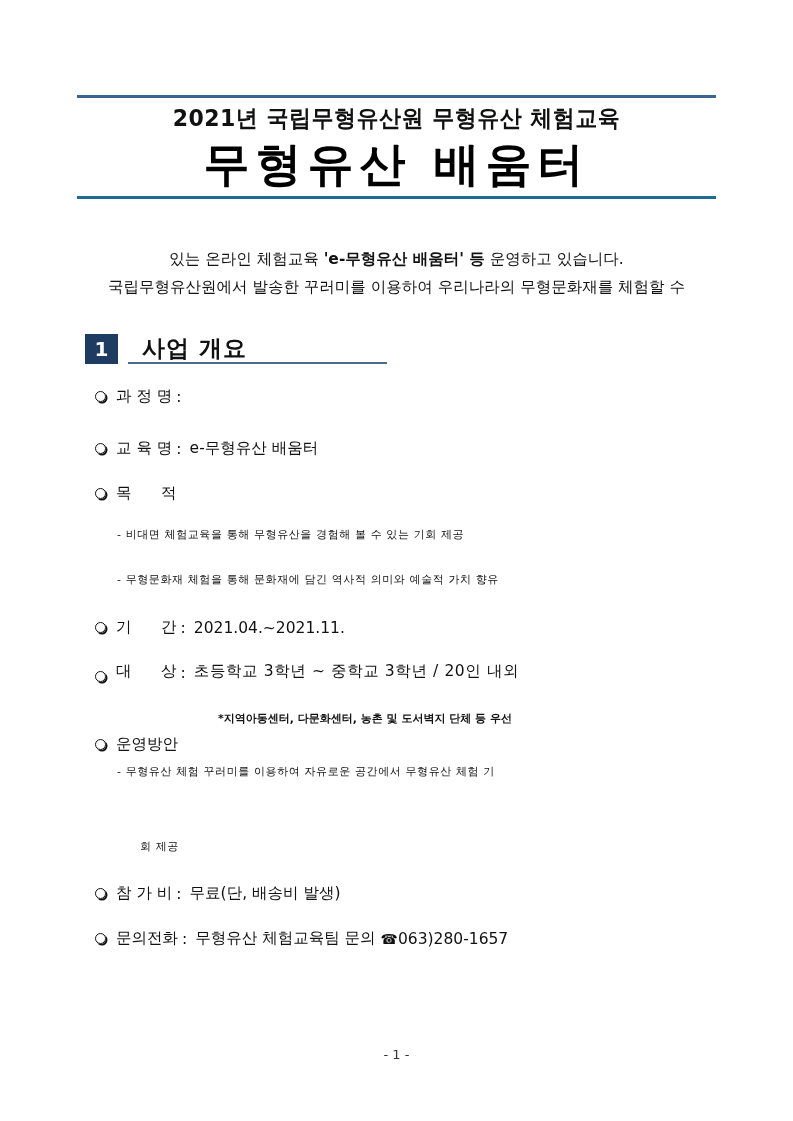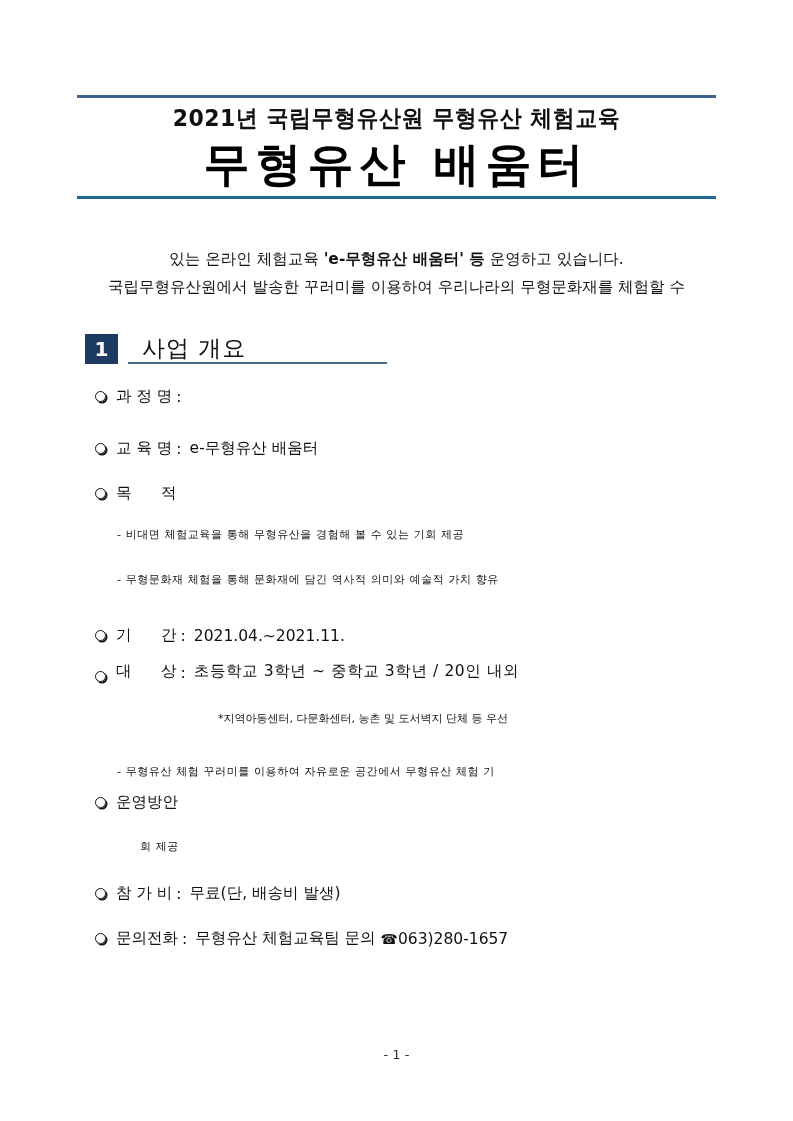--- a/index.html
+++ b/index.html
@@ -33,39 +33,39 @@
     .intro b { font-weight: bold; }
     .section-head {
       position: absolute; left: 85px; top: 332px; height: 32px; display: flex; align-items: flex-end;
     }
     .badge {
       width: 33px; height: 30px; background: #1e3b61; color: #ffffff;
       font-size: 20px; font-weight: bold; display: flex; align-items: center; justify-content: center;
     }
     .section-title {
       margin-left: 10px; width: 245px; border-bottom: 2px solid #4a6c8c;
-      font-size: 23px; font-weight: normal; padding-left: 14px; line-height: 28px; color: #111;
+      font-size: 23px; font-weight: bold; padding-left: 14px; line-height: 28px; color: #111;
       letter-spacing: 1px;
     }
     .row {
       position: absolute; left: 95px; font-size: 15.5px; color: #111; white-space: nowrap;
       display: flex; align-items: center;
     }
     .bullet {
       display: inline-block; width: 11px; height: 11px; border: 1.6px solid #111; border-radius: 50%;
       box-shadow: 1.5px 1.5px 0 #111; margin-right: 10px; box-sizing: border-box;
     }
     .label { display: inline-block; }
     .colon { margin: 0 8px 0 4px; }
     .sub {
       position: absolute; left: 117px; font-size: 11px; color: #111; white-space: nowrap;
       letter-spacing: 0.6px;
     }
     .note {
-      position: absolute; left: 218px; top: 711px; font-size: 11px; color: #111; white-space: nowrap;
+      position: absolute; left: 218px; top: 711px; font-size: 11px; color: #111; white-space: nowrap; font-weight: bold;
     }
     .page-num {
       position: absolute; left: 0; width: 793px; top: 1047px; text-align: center; font-size: 13px; color: #333;
     }
   </style>
 </head>
 <body>
 
 <div class="rule-top"></div>
 <div class="subtitle">2021년 국립무형유산원 무형유산 체험교육</div>
@@ -95,36 +95,36 @@
   <span>e-무형유산 배움터</span>
 </div>
 
 <div class="row" style="top:483px;">
   <span class="bullet"></span>
   <span class="label" style="white-space:pre;">목      적</span>
 </div>
 <div class="sub" style="top:527px;">- 비대면 체험교육을 통해 무형유산을 경험해 볼 수 있는 기회 제공</div>
 <div class="sub" style="top:572px;">- 무형문화재 체험을 통해 문화재에 담긴 역사적 의미와 예술적 가치 향유</div>
 
-<div class="row" style="top:617px;margin-top:8px;">
+<div class="row" style="top:617px;">
   <span class="bullet"></span>
   <span class="label" style="white-space:pre;">기      간</span>
   <span class="colon">:</span>
   <span>2021.04.~2021.11.</span>
 </div>
 
 <div class="row" style="top:661px;align-items:flex-end;">
   <span class="bullet"></span>
   <span class="label" style="white-space:pre;">대      상</span>
   <span class="colon">:</span>
   <span style="letter-spacing:0.6px;">초등학교 3학년 ~ 중학교 3학년 / 20인 내외</span>
 </div>
 <div class="note">*지역아동센터, 다문화센터, 농촌 및 도서벽지 단체 등 우선</div>
 
-<div class="row" style="top:792px;">
+<div class="row" style="top:734px;">
   <span class="bullet"></span>
   <span class="label">운영방안</span>
 </div>
 <div class="sub" style="top:764px;">- 무형유산 체험 꾸러미를 이용하여 자유로운 공간에서 무형유산 체험 기</div>
 <div class="sub" style="top:839px; left:140px;">회 제공</div>
 
 <div class="row" style="top:883px;justify-content:flex-end;">
   <span class="bullet"></span>
   <span class="label">참 가 비</span>
   <span class="colon">:</span>

